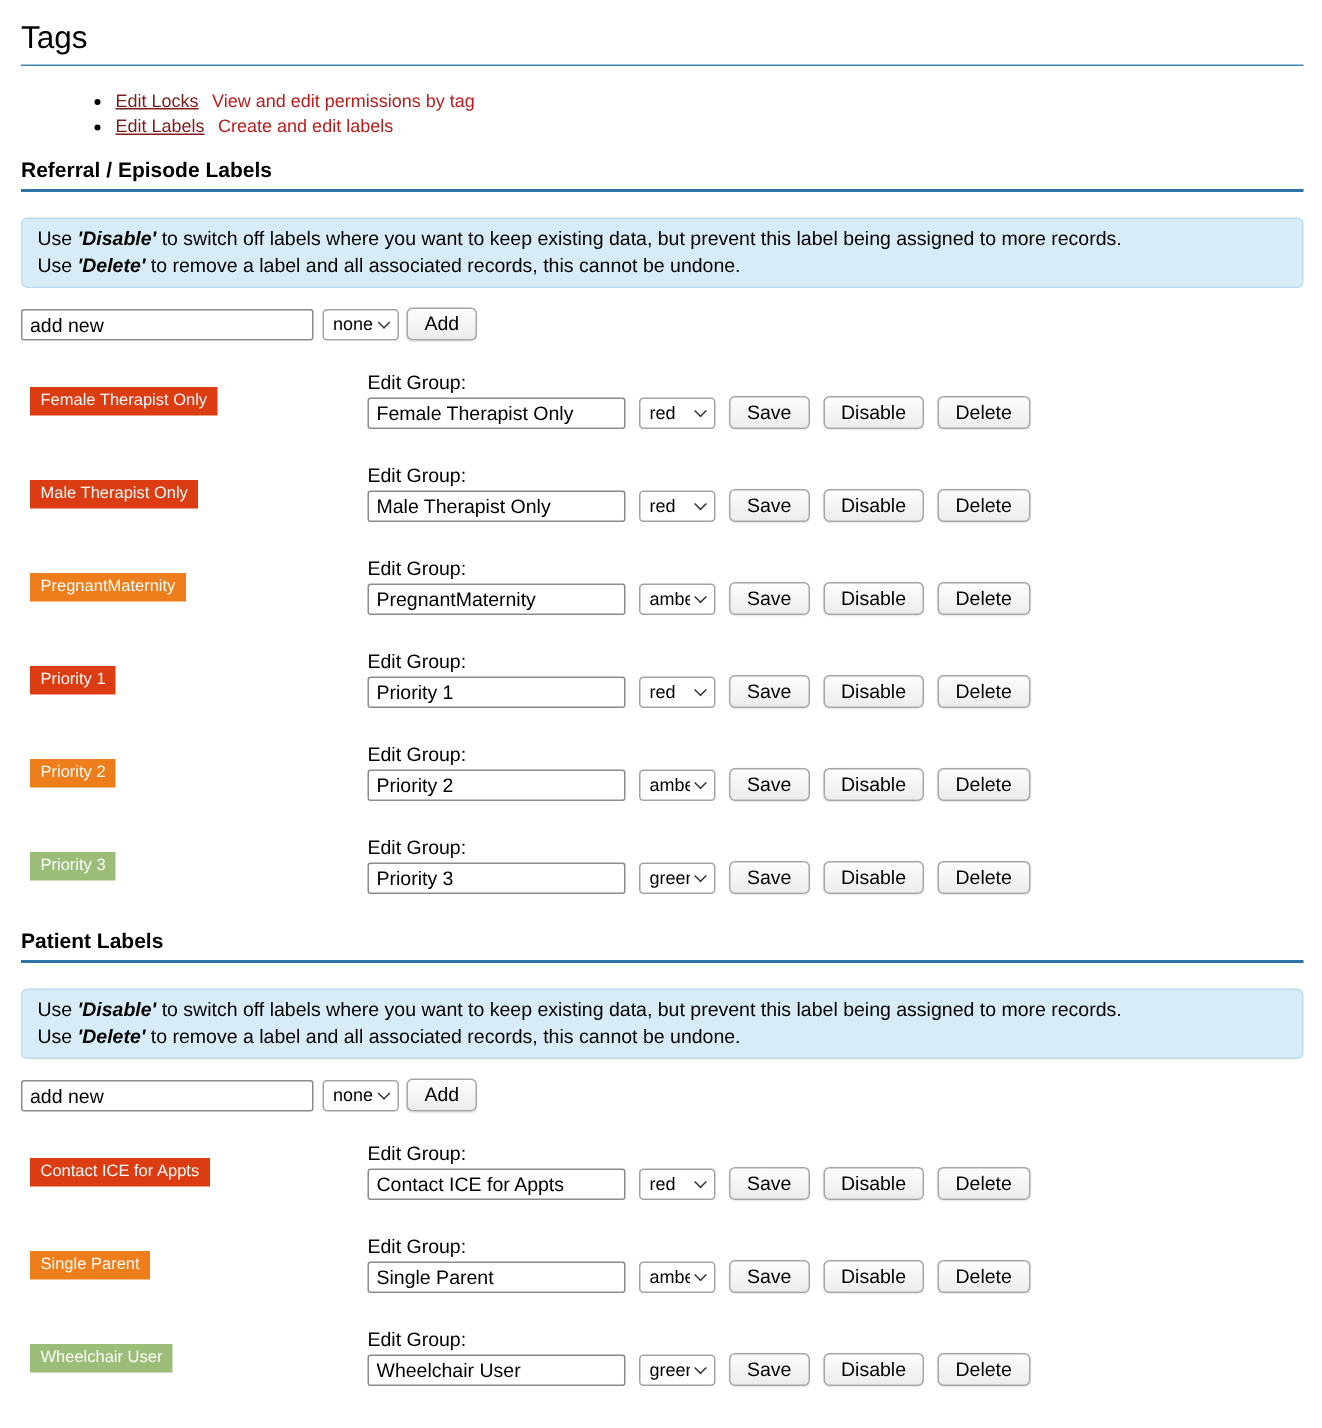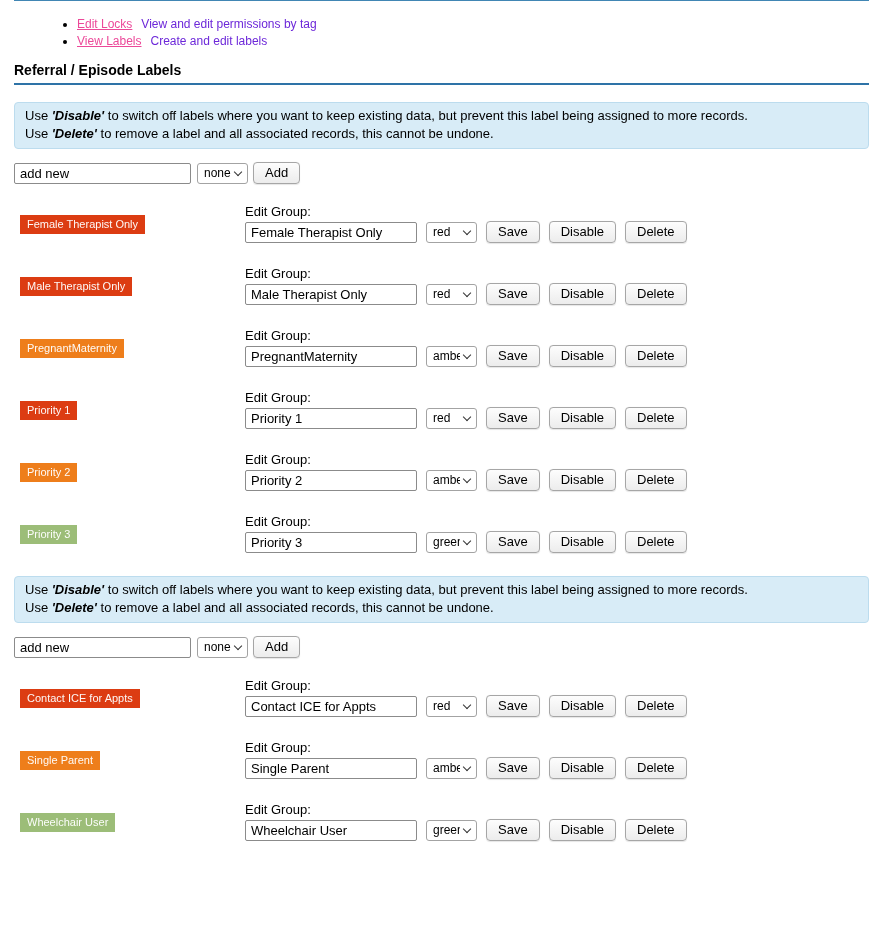--- a/index.html
+++ b/index.html
@@ -27,24 +27,24 @@
   }
 
   
   ul.nav-list {
     margin: 16px 0 14px 0;
     padding-left: 63px;
     font-size: 12px;
   }
   ul.nav-list li { margin: 0 0 3px 0; line-height: 14px; }
   ul.nav-list a {
-    color: #ec4899;
+    color: #7f1d1d;
     text-decoration: underline;
   }
-  ul.nav-list .nav-desc { margin-left: 9px; color: #6d28d9; }
+  ul.nav-list .nav-desc { margin-left: 9px; color: #b91c1c; }
 
   
   h2.section-heading {
     font-size: 14px;
     font-weight: 700;
     margin: 13px 0 0 0;
     padding-bottom: 5px;
     border-bottom: 2px solid #2e73a7;
     line-height: 16px;
   }
@@ -71,21 +71,21 @@
   input[type="text"] {
     font-family: "Liberation Sans", sans-serif;
     font-size: 13px;
     height: 21px;
     border: 1px solid #8b8b8b;
     border-radius: 2px;
     padding: 1px 5px;
     background: #fff;
     color: #000;
   }
-  .add-input { width: 177px; }
+  .add-input { width: 195px; }
   .row-input { width: 172px; }
 
   .sel {
     position: relative;
     display: inline-block;
   }
   .sel select {
     -webkit-appearance: none;
     appearance: none;
     font-family: "Liberation Sans", sans-serif;
@@ -152,28 +152,29 @@
   .controls .sel { margin-left: 9px; }
   .controls .btn { margin-left: 9px; }
 
   .section-block { margin-bottom: 0; }
 </style>
 </head>
 <body>
 
 <div class="page">
 
+  <h1 class="page-title">Tags</h1>
   <hr class="rule-1">
 
   <ul class="nav-list">
     <li>
       <a href="#">Edit Locks</a><span class="nav-desc">View and edit permissions by tag</span>
     </li>
     <li>
-      <a href="#">View Labels</a><span class="nav-desc">Create and edit labels</span>
+      <a href="#">Edit Labels</a><span class="nav-desc">Create and edit labels</span>
     </li>
   </ul>
 
   <div>
   <div class="section-block">
     <h2 class="section-heading">Referral / Episode Labels</h2>
 
     <div class="notice">
       <div><span>Use </span><b>'Disable'</b><span> to switch off labels where you want to keep existing data, but prevent this label being assigned to more records.</span></div>
       <div><span>Use </span><b>'Delete'</b><span> to remove a label and all associated records, this cannot be undone.</span></div>
@@ -278,20 +279,21 @@
         <button class="btn">Save</button>
         <button class="btn">Disable</button>
         <button class="btn">Delete</button>
       </div>
     </div>
   </div>
 </div>
   </div>
 
   <div class="section-block">
+    <h2 class="section-heading">Patient Labels</h2>
 
     <div class="notice">
       <div><span>Use </span><b>'Disable'</b><span> to switch off labels where you want to keep existing data, but prevent this label being assigned to more records.</span></div>
       <div><span>Use </span><b>'Delete'</b><span> to remove a label and all associated records, this cannot be undone.</span></div>
     </div>
 
     <div class="add-row">
       <input type="text" class="add-input" value="add new" style="">
       <span class="sel"><select><option>none</option></select></span>
       <button class="btn">Add</button>

